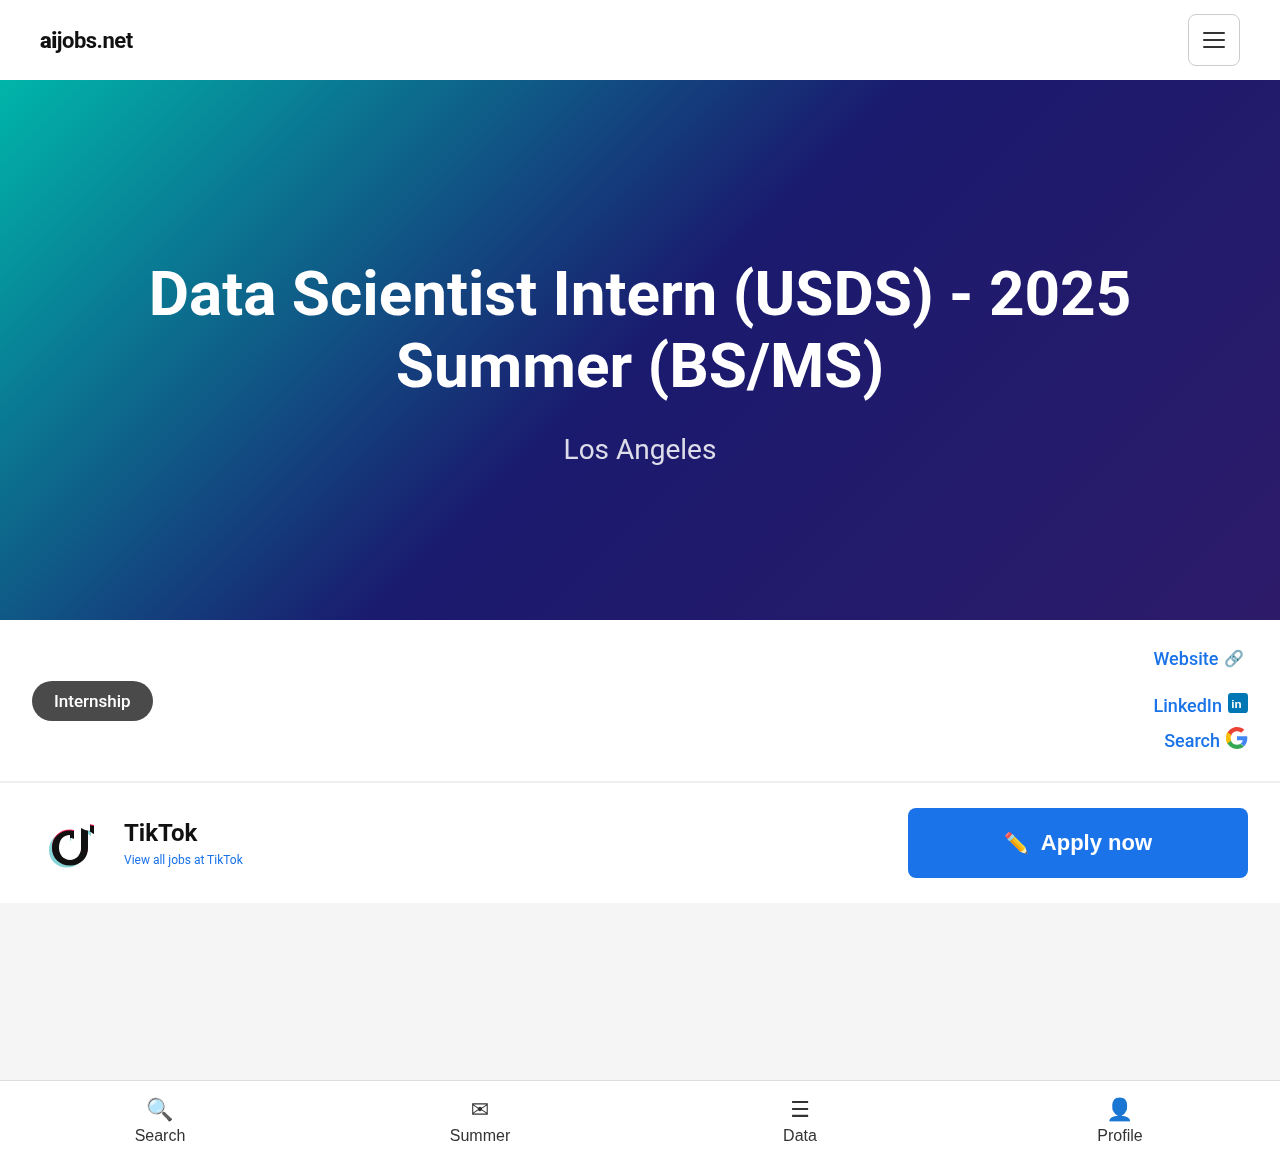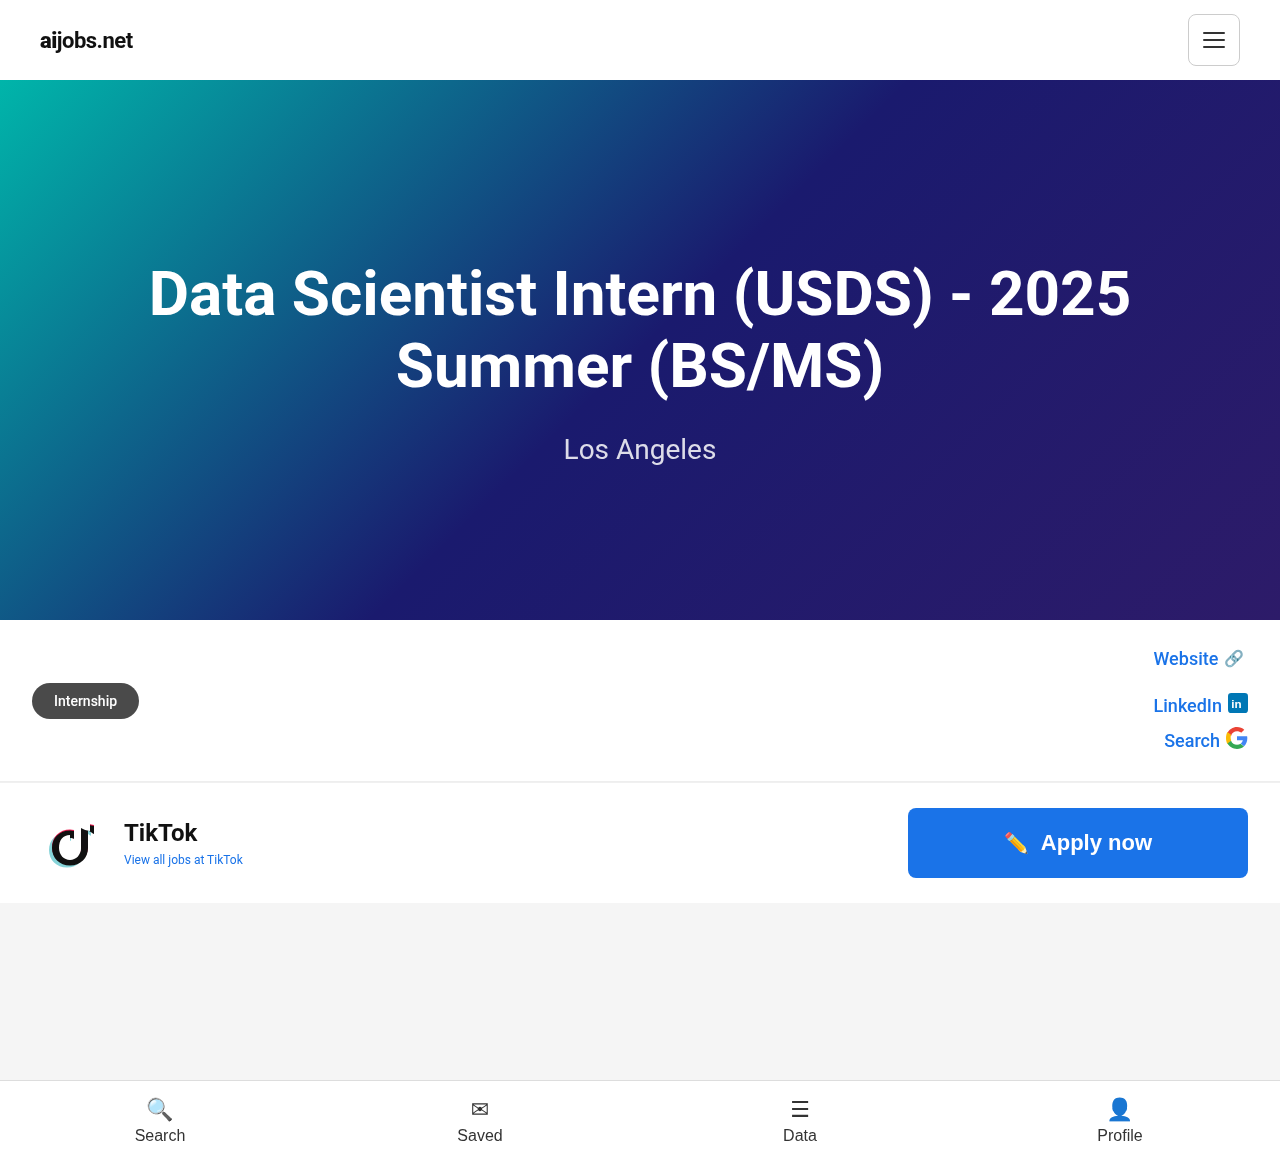--- a/index.html
+++ b/index.html
@@ -95,21 +95,21 @@
 
     .tags-left {
       display: flex;
       gap: 12px;
       align-items: center;
     }
 
     .tag {
       padding: 10px 22px;
       border-radius: 30px;
-      font-size: 14px;
+      font-size: 17px;
       font-weight: 500;
       cursor: pointer;
     }
 
     .tag-dark {
       background: #4a4a4a;
       color: #fff;
     }
 
     .tag-purple {
@@ -339,21 +339,21 @@
   </button>
 </div>
 
 <nav class="bottom-nav">
   <button class="bottom-nav-item">
     <span class="bottom-nav-icon">🔍</span>
     <span class="bottom-nav-label">Search</span>
   </button>
   <button class="bottom-nav-item">
     <span class="bottom-nav-icon">✉</span>
-    <span class="bottom-nav-label">Saved</span>
+    <span class="bottom-nav-label">Summer</span>
   </button>
   <button class="bottom-nav-item">
     <span class="bottom-nav-icon">☰</span>
     <span class="bottom-nav-label">Data</span>
   </button>
   <button class="bottom-nav-item">
     <span class="bottom-nav-icon">👤</span>
     <span class="bottom-nav-label">Profile</span>
   </button>
 </nav>

